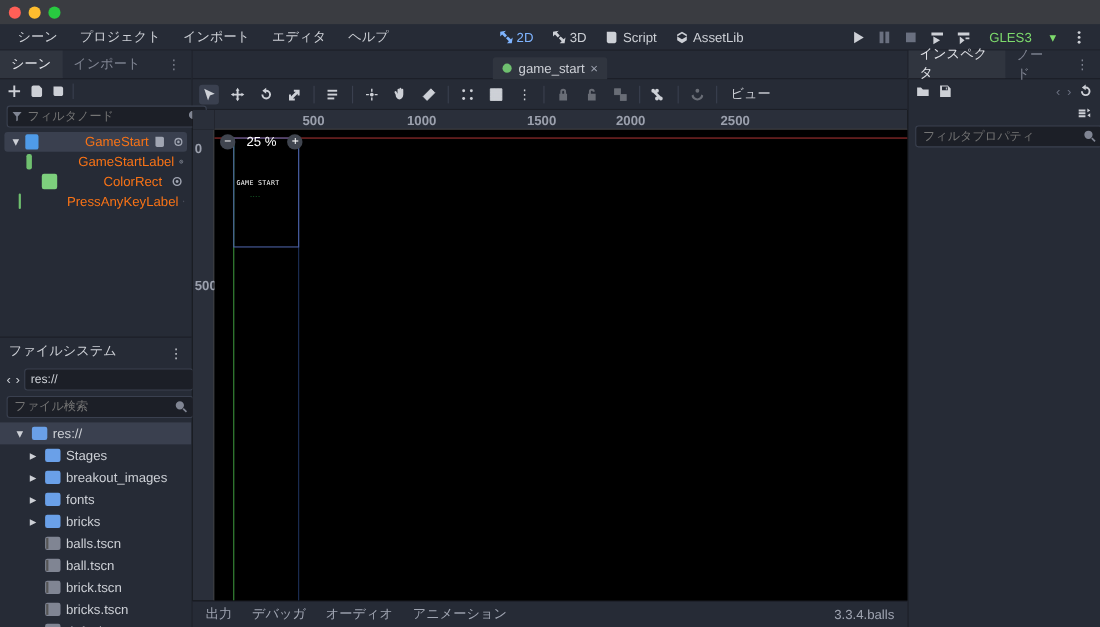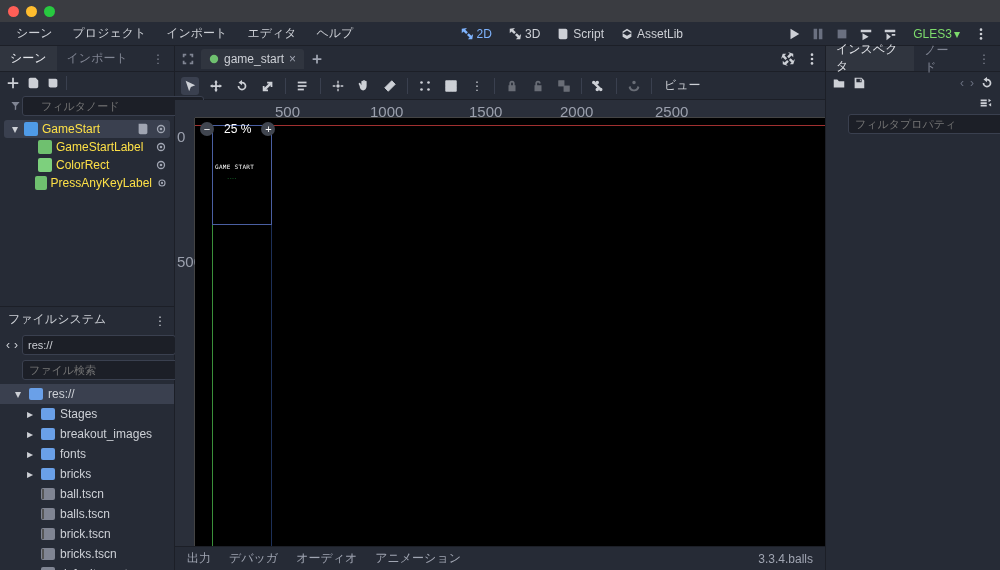--- a/index.html
+++ b/index.html
@@ -9,75 +9,75 @@
 .tdot { width:11px; height:11px; border-radius:50%; }
 .td-close{background:#ff5f57;} .td-min{background:#ffbd2e;} .td-max{background:#28c940;}
 .title { position:absolute; left:0; right:0; text-align:center; color:#d0d0d0; font-size:12px; }
 .menubar { height:24px; background:#262b36; display:flex; align-items:center; padding:0 8px; gap:4px; border-bottom:1px solid #1c1f27; }
 .menubar .mitem { padding:2px 8px; color:#cdd0d6; cursor:default; }
 .menubar .spacer { flex:1; }
 .menubar .wsbtn { padding:2px 6px; color:#cdd0d6; display:flex; align-items:flex-start; gap:3px; }
 .menubar .wsbtn.active { color:#7fb4ff; }
 .menubar .playctl { display:flex; gap:10px; align-items:center; padding:0 6px; }
 .icon { width:14px; height:14px; fill:#cdd0d6; display:block; }
-.renderer { color:#7ddb6c; padding:0 6px; display:flex; align-items:flex-end; gap:2px; }
+.renderer { color:#7ddb6c; padding:0 6px; display:flex; align-items:flex-end; gap:16px; }
 .body { display:flex; height:524px; }
 .leftcol { width:175px; display:flex; flex-direction:column; border-right:1px solid #1c1f27; }
 .tabs { display:flex; height:26px; background:#262b36; border-bottom:1px solid #1c1f27; align-items:stretch; }
 .tab { padding:4px 10px; color:#808593; cursor:default; display:flex; align-items:center; }
 .tab.active { background:#30353f; color:#e3e5ea; border-bottom:1px solid #30353f; }
 .tab.docked { margin-left:auto; color:#808593; }
 .panel { background:#262b36; }
 .scene-tools { display:flex; align-items:center; gap:6px; padding:4px 6px; }
 .scene-tools .sep { width:1px; height:14px; background:#3a404f; }
 .filter-row { display:flex; align-items:center; padding:2px 6px; gap:4px; }
-.filter-row input { flex:1; background:#1c1f27; border:1px solid #3a404f; border-radius:3px; color:#cdd0d6; padding:3px 20px 3px 18px; font-size:11px;margin-left:16px; }
+.filter-row input { flex:1; background:#1c1f27; border:1px solid #3a404f; border-radius:3px; color:#cdd0d6; padding:3px 20px 3px 18px; font-size:11px; }
 .filter-row .fwrap { position:relative; flex:1; display:flex; }
 .filter-row .glass { position:absolute; right:5px; top:50%; transform:translateY(-50%); }
 .filter-row .funnel { position:absolute; left:4px; top:50%; transform:translateY(-50%); }
 .tree { padding:2px 0; overflow:auto; }
 .trow { display:flex; align-items:center; padding:2px 6px; gap:4px; }
 .trow.sel { background:#3a404f; border-radius:3px; margin:0 4px; padding:2px 2px; }
 .trow .ind { width:0; }
 .trow .ind1 { width:14px; }
 .trow .tog { width:10px; color:#cdd0d6; text-align:center; }
 .trow .nicon { width:14px; height:14px; border-radius:2px; }
 .ic-control{background:#4f9be8;} .ic-colorrect{background:#7dd07d;} .ic-label{background:#6fc06f;}
-.trow .nname { flex:1; color:#fde047; }
+.trow .nname { flex:1; color:#f97316;margin-left:38px; }
 .trow .ricon { width:14px; height:14px; fill:#a0a5b2; }
 .scene-panel { flex:0 0 260px; display:flex; flex-direction:column; }
 .fs-panel { flex:1; display:flex; flex-direction:column; border-top:1px solid #1c1f27; }
 .fs-head { display:flex; align-items:flex-end; justify-content:space-between; padding:4px 8px; }
 .pathrow { display:flex; align-items:center; padding:3px 6px; gap:4px; }
 .pathrow .navbtn { width:16px; height:16px; display:flex; align-items:center; justify-content:center; }
 .pathrow input { flex:1; background:#1c1f27; border:1px solid #3a404f; border-radius:3px; color:#cdd0d6; padding:3px 5px; font-size:11px; }
 .pathrow .gridbtn { width:16px; height:16px; background:#cdd0d6; border-radius:2px; }
 .fs-tree { flex:1; overflow:auto; padding:2px 0; }
 .frow { display:flex; align-items:center; padding:3px 6px; gap:5px; }
 .frow.sel { background:#3a404f; }
 .frow .ind0{width:4px;} .frow .ind1{width:16px;}
 .frow .tog { width:9px; color:#cdd0d6; }
 .ic-folder { width:14px; height:12px; background:#6aa0e8; border-radius:2px; }
 .ic-scene { width:14px; height:12px; background:#808593; border-radius:2px; position:relative; }
 .ic-scene::before { content:''; position:absolute; top:1px; bottom:1px; left:1px; width:2px; background:#555; }
 .ic-tres { width:14px; height:14px; background:#808593; border-radius:2px; }
 .center { flex:1; display:flex; flex-direction:column; }
-.scenetabs { height:26px; display:flex; align-items:center; padding:0 6px; gap:6px; border-bottom:1px solid #1c1f27; }
+.scenetabs { height:26px; display:flex; align-items:center; padding:0 6px; gap:6px; border-bottom:1px solid #1c1f27;flex-direction:column; }
 .scenetab { display:flex; align-items:center; gap:5px; background:#30353f; padding:3px 8px; border-radius:3px 3px 0 0; }
 .scenetab .close{ color:#a0a5b2; }
 .scenetabs .expand{ margin-left:auto; }
 .vp-toolbar { height:28px; display:flex; align-items:center; padding:0 6px; gap:8px; border-bottom:1px solid #1c1f27; }
 .vp-toolbar .tbtn { width:18px; height:18px; display:flex; align-items:center; justify-content:center; }
 .vp-toolbar .tbtn.sel { background:#3a404f; border-radius:3px; }
 .vp-toolbar .vsep { width:1px; height:16px; background:#3a404f; }
 .viewport { flex:1; position:relative; background:#0c0c0c; overflow:hidden; }
 .ruler-h { position:absolute; top:0; left:20px; right:0; height:18px; background:#2a2f3a; border-bottom:1px solid #444; }
 .ruler-v { position:absolute; top:18px; left:0; bottom:0; width:20px; background:#2a2f3a; border-right:1px solid #444; }
 .ruler-c { position:absolute; top:0; left:0; width:20px; height:18px; background:#2a2f3a; }
-.ruler-h .tick, .ruler-v .tick { position:absolute; color:#9ba0ad; font-size:15px; }
+.ruler-h .tick, .ruler-v .tick { position:absolute; color:#9ba0ad; font-size:12px;font-weight:bold; }
 .zoomctl { position:absolute; top:22px; left:25px; display:flex; align-items:center; gap:10px; z-index:5; }
 .zoomctl .zbtn { width:14px; height:14px; border-radius:50%; background:#40454f; display:flex; align-items:center; justify-content:center; color:#fff; font-size:11px; }
 .zoomctl .zval { color:#fff; font-size:12px; font-weight:500; }
 .canvas { position:absolute; top:18px; left:20px; right:0; bottom:0; background:#000; }
 .redline { position:absolute; top:7px; left:0; right:0; height:1px; background:#a03030; }
 .greenline { position:absolute; top:7px; bottom:0; left:17px; width:1px; background:#3a8f3a; }
 .blueline-v { position:absolute; top:7px; bottom:0; left:76px; width:1px; background:#3a5faf; opacity:0.5; }
 .gamerect { position:absolute; top:7px; left:17px; width:60px; height:100px; border:1px solid #4a5fa2; }
 .glabel { position:absolute; top:45px; left:20px; color:#fff; font-size:6px; font-family:monospace; letter-spacing:0.3px; }
 .glabel2 { position:absolute; top:58px; left:32px; color:#3aff6a; font-size:4px; font-family:monospace; }
@@ -288,27 +288,27 @@
           <div class="frow">
             <span class="ind1"></span>
             <span class="tog">▸</span>
             <span class="ic-folder"></span>
             <span>bricks</span>
           </div>
           <div class="frow">
             <span class="ind1"></span>
             <span class="tog"></span>
             <span class="ic-scene"></span>
+            <span>balls.tscn</span>
+          </div>
+          <div class="frow">
+            <span class="ind1"></span>
+            <span class="tog"></span>
+            <span class="ic-scene"></span>
             <span>ball.tscn</span>
-          </div>
-          <div class="frow">
-            <span class="ind1"></span>
-            <span class="tog"></span>
-            <span class="ic-scene"></span>
-            <span>balls.tscn</span>
           </div>
           <div class="frow">
             <span class="ind1"></span>
             <span class="tog"></span>
             <span class="ic-scene"></span>
             <span>brick.tscn</span>
           </div>
           <div class="frow">
             <span class="ind1"></span>
             <span class="tog"></span>
@@ -441,21 +441,21 @@
         </div>
     <div class="vsep"></div>
     <span style="padding:0 4px">ビュー</span>
   </div>
 
   <div class="viewport">
     <div class="ruler-c"></div>
     <div class="ruler-h" id="rulerh">
           <div class="tick" style="left: 80px; top: 3px;">500</div>
           <div class="tick" style="left: 175px; top: 3px;">1000</div>
-          <div class="tick" style="left: 274px; top: 3px;">1500</div>
+          <div class="tick" style="left: 284px; top: 3px;">1500</div>
           <div class="tick" style="left: 365px; top: 3px;">2000</div>
           <div class="tick" style="left: 460px; top: 3px;">2500</div>
         </div>
     <div class="ruler-v" id="rulerv">
           <div class="tick" style="top: 10px; left: 2px;">0</div>
           <div class="tick" style="top: 135px; left: 2px;">500</div>
         </div>
     <div class="zoomctl">
       <div class="zbtn">−</div>
       <div class="zval">25 %</div>

